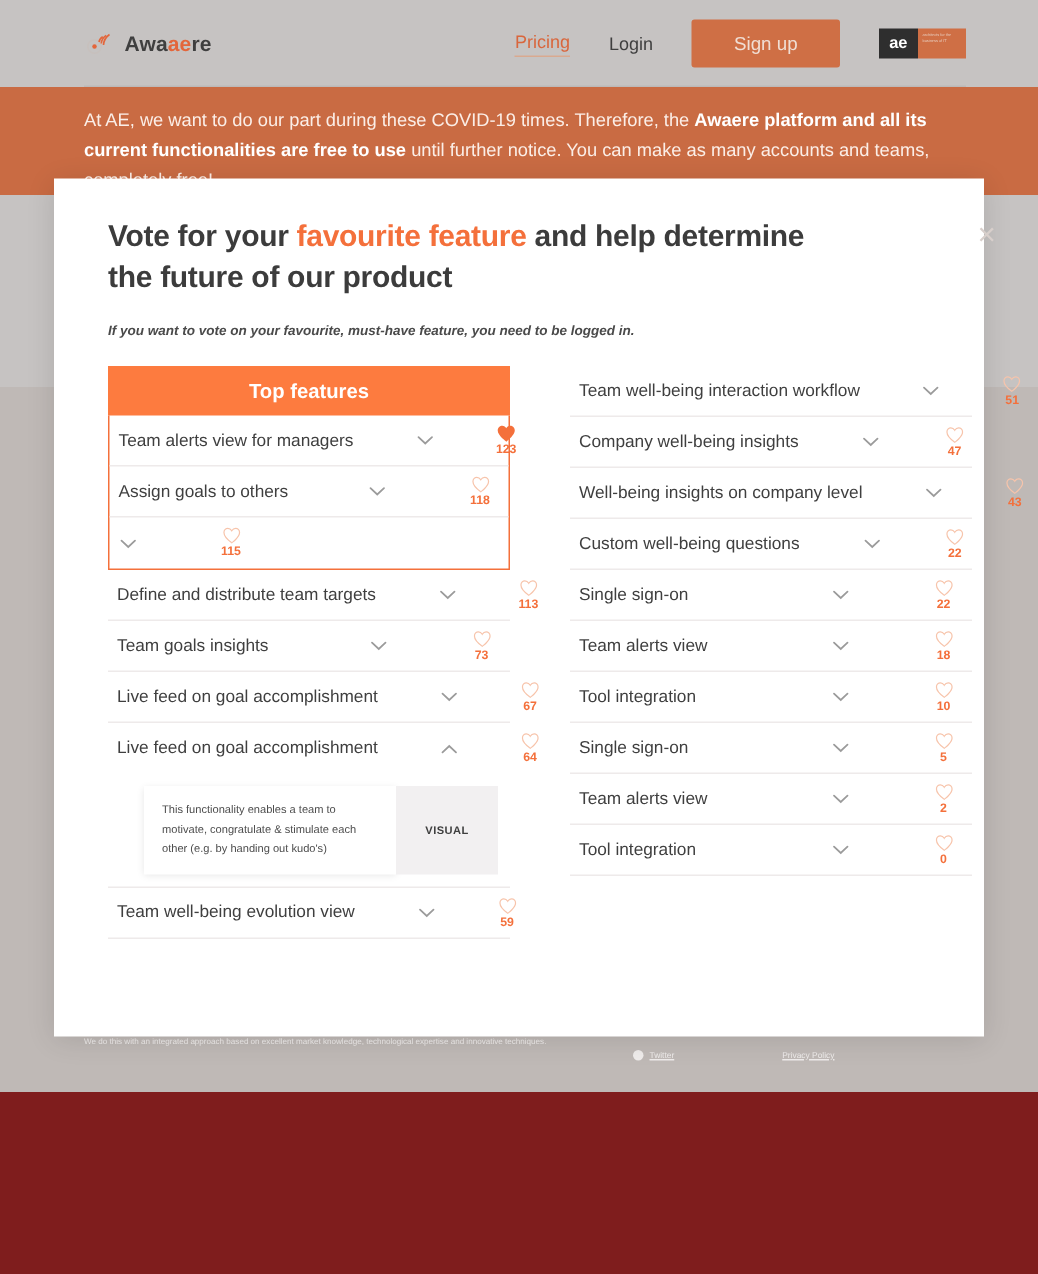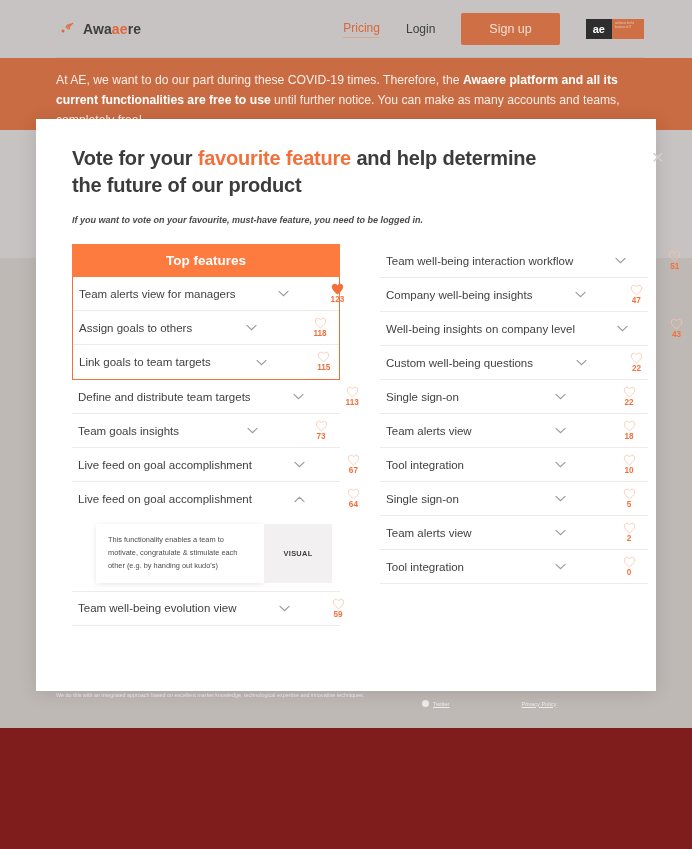--- a/index.html
+++ b/index.html
@@ -390,21 +390,20 @@
                   </svg>
                 </div>
                 <div class="votes">
                   <svg class="heart" viewBox="0 0 24 22">
                     <path d="M12 20 C12 20 2.4 13.2 2.4 7.4 C2.4 4.2 4.8 2.2 7.2 2.2 C9.2 2.2 10.9 3.4 12 5.2 C13.1 3.4 14.8 2.2 16.8 2.2 C19.2 2.2 21.6 4.2 21.6 7.4 C21.6 13.2 12 20 12 20 Z" fill="none" stroke="#f7c4ab" stroke-width="1.5"></path>
                   </svg>
                   <span class="vote-num">118</span>
                 </div>
               </div>
               <div class="frow no-border">
-                <div class="frow-label">Link goals to team targets</div>
                 <div class="chev">
                   <svg width="11" height="7" viewBox="0 0 11 7">
                     <path d="M1 1.4 L5.5 5.6 L10 1.4" fill="none" stroke="#9b9b9b" stroke-width="1.2" stroke-linecap="round"></path>
                   </svg>
                 </div>
                 <div class="votes">
                   <svg class="heart" viewBox="0 0 24 22">
                     <path d="M12 20 C12 20 2.4 13.2 2.4 7.4 C2.4 4.2 4.8 2.2 7.2 2.2 C9.2 2.2 10.9 3.4 12 5.2 C13.1 3.4 14.8 2.2 16.8 2.2 C19.2 2.2 21.6 4.2 21.6 7.4 C21.6 13.2 12 20 12 20 Z" fill="none" stroke="#f7c4ab" stroke-width="1.5"></path>
                   </svg>
                   <span class="vote-num">115</span>

